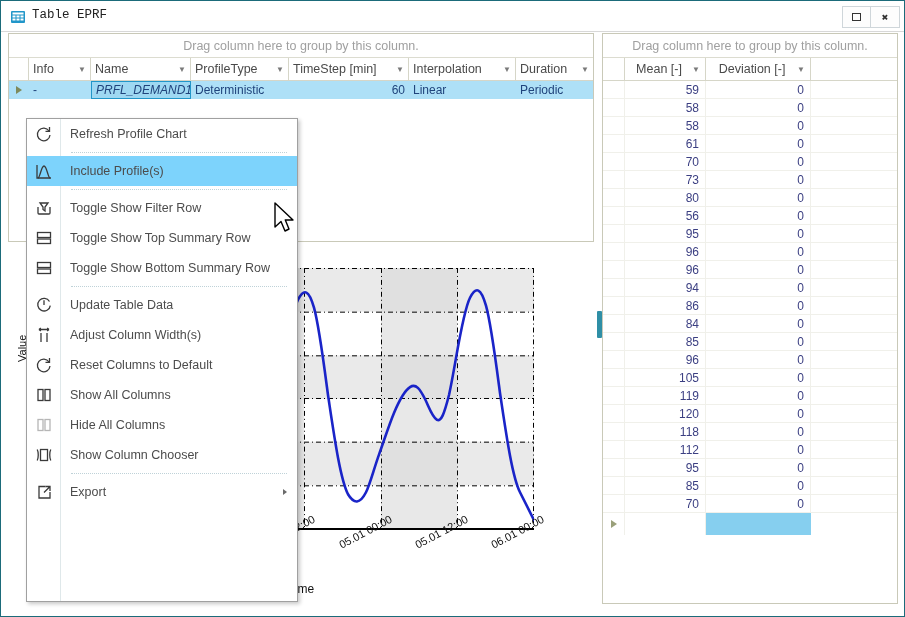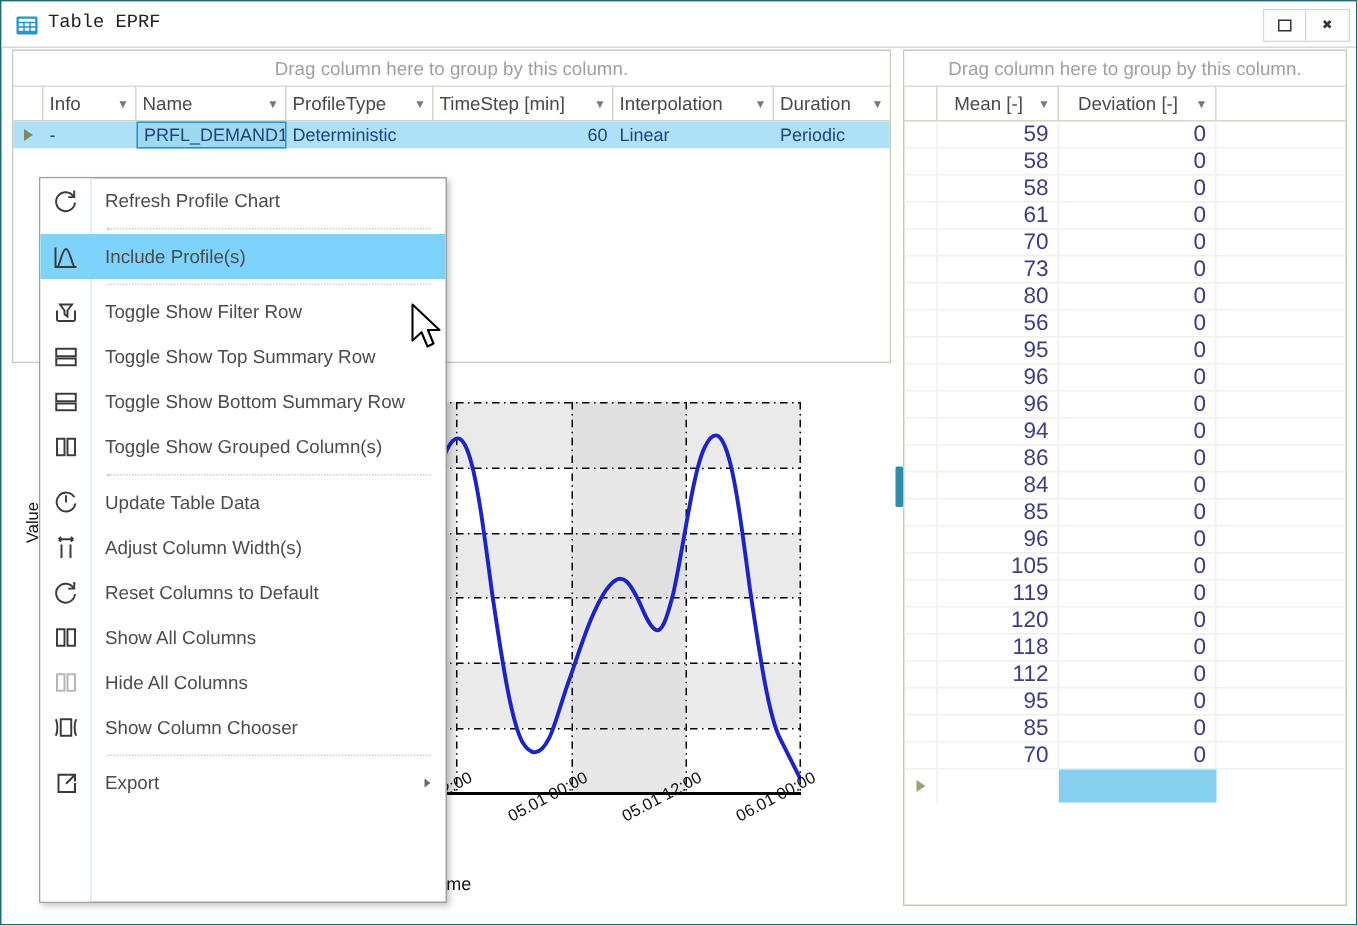--- a/index.html
+++ b/index.html
@@ -105,20 +105,21 @@
     width: 0; height: 0;
     border-left: 6px solid #7f8a5b;
     border-top: 4px solid transparent;
     border-bottom: 4px solid transparent;
   }
   .cell-focus {
     border: 1.5px solid #2196c9;
     background: #9ed8f2;
     height: 18px;
     margin-top: 0px;
+    font-style: italic;
   }
   .left-blank { background: #ffffff; height: 142px; }
 
   
   .chart-wrap {
     position: absolute; left: 7px; top: 243px;
     width: 586px; height: 360px;
     background: #ffffff;
   }
   .chart-accent {
@@ -170,21 +171,21 @@
   .r-hdr-ind { width: 22px; border-right: 1px solid #d6d6c8; }
   .r-hdr-cell {
     border-right: 1px solid #d6d6c8;
     display: flex; align-items: center;
     font-size: 12.5px; color: #4a4a4a;
     padding: 0 5px; white-space: nowrap;
   }
   .r-row {
     display: flex; height: 18px;
     border-bottom: 1px solid #f0f0ea;
-    font-size: 15px; color: #3b3f82;
+    font-size: 12px; color: #3b3f82;
   }
   .r-ind { width: 22px; border-right: 1px solid #f0f0ea; }
   .r-cell {
     border-right: 1px solid #f0f0ea;
     display: flex; align-items: center; justify-content: flex-end;
     padding: 0 6px;
   }
   .r-newrow { display: flex; height: 22px; }
   .r-newrow .r-ind {
     display: flex; align-items: center; justify-content: center;
@@ -587,29 +588,20 @@
         </div>
         <div class="ctx-item">
           <span class="ctx-ico">
             <svg width="20" height="20" viewBox="0 0 20 20">
               <rect stroke="#3a3a3a" fill="none" stroke-width="1.3" x="3.5" y="4.5" width="13" height="5"></rect>
               <rect stroke="#3a3a3a" fill="none" stroke-width="1.3" x="3.5" y="11" width="13" height="4.5"></rect>
             </svg>
           </span>
           <span class="ctx-lbl">Toggle Show Bottom Summary Row</span>
         </div>
-        <div class="ctx-item">
-          <span class="ctx-ico">
-            <svg width="20" height="20" viewBox="0 0 20 20">
-              <rect stroke="#3a3a3a" fill="none" stroke-width="1.3" x="4" y="4.5" width="5" height="11"></rect>
-              <rect stroke="#3a3a3a" fill="none" stroke-width="1.3" x="11" y="4.5" width="5" height="11"></rect>
-            </svg>
-          </span>
-          <span class="ctx-lbl">Toggle Show Grouped Column(s)</span>
-        </div>
         <div class="ctx-sep"></div>
         <div class="ctx-item">
           <span class="ctx-ico">
             <svg width="20" height="20" viewBox="0 0 20 20">
               <path stroke="#3a3a3a" fill="none" stroke-width="1.3" d="M15.5,6.5 A6.3,6.3 0 1 0 16.3,10.6"></path>
               <path stroke="#3a3a3a" fill="none" stroke-width="1.3" d="M10,10 L10,5.2"></path>
             </svg>
           </span>
           <span class="ctx-lbl">Update Table Data</span>
         </div>

